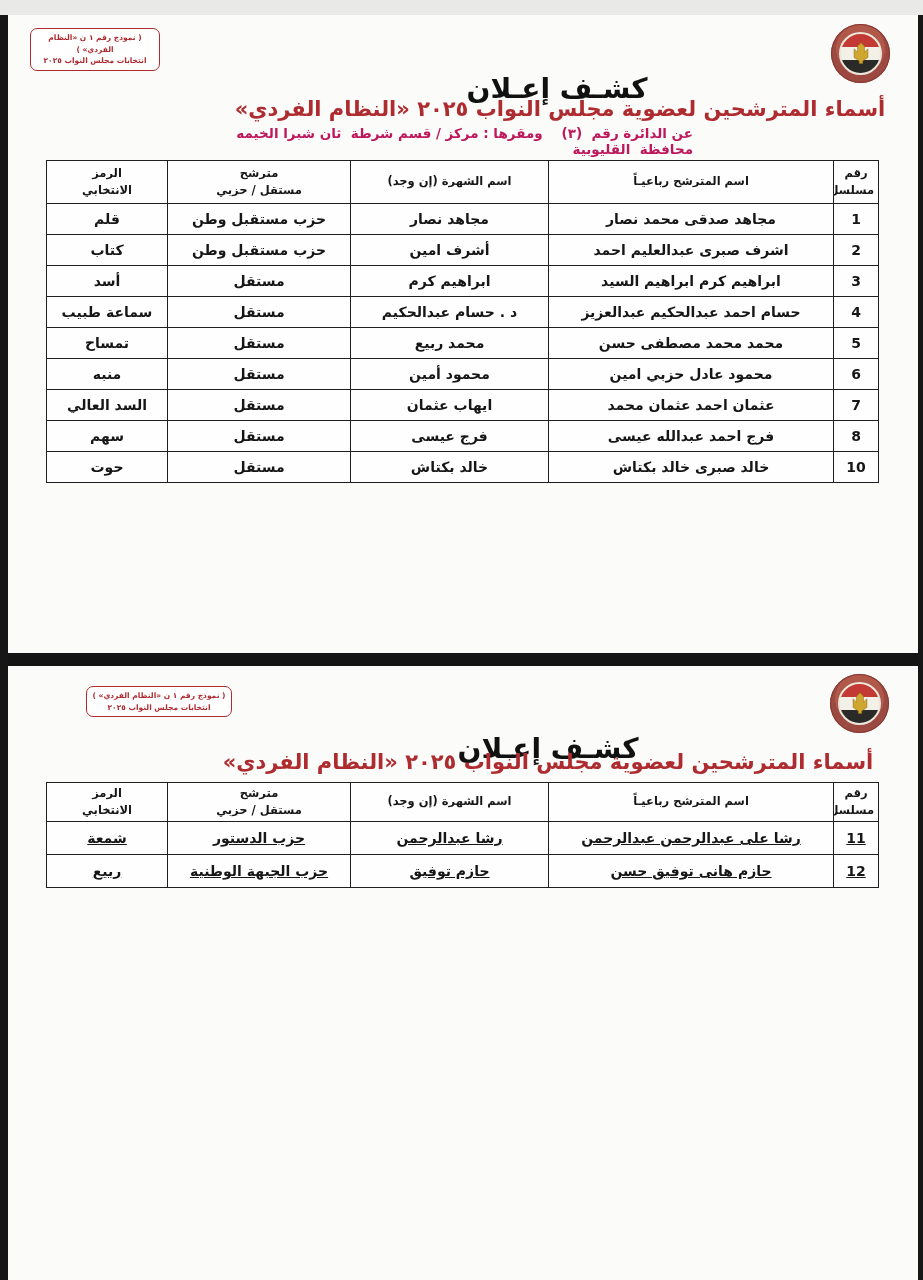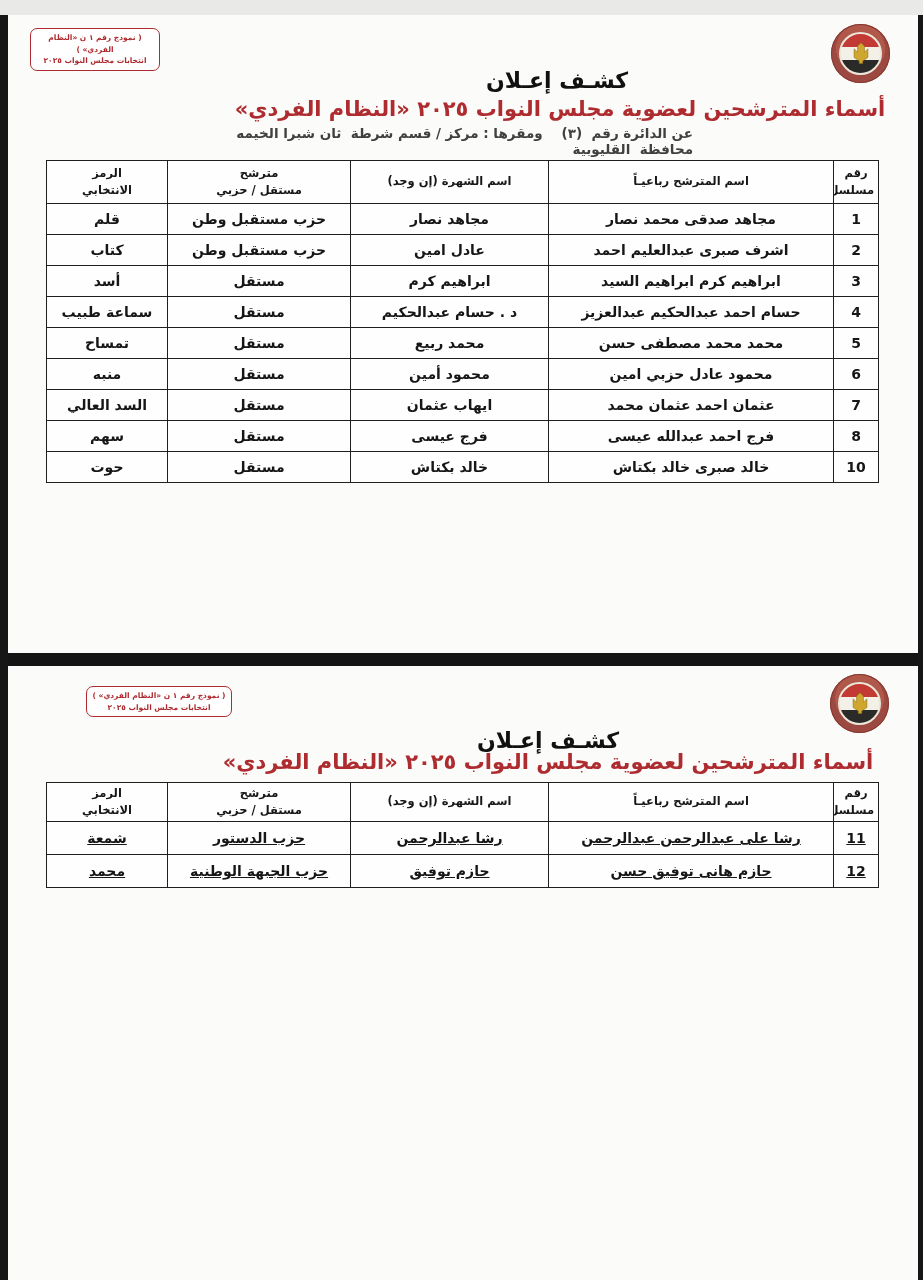--- a/index.html
+++ b/index.html
@@ -30,24 +30,24 @@
         background:radial-gradient(circle at 50% 42%, #b0584a 0 54%, #9c4a41 54% 100%);
         box-shadow: inset 0 0 0 1px #87372f;}
   .logo1{left:831px; top:9px;}
   .logo2{left:830px; top:8px;}
   .logo .inner{position:absolute; inset:8px; border-radius:50%; border:2px solid #ece7da;
         background:linear-gradient(180deg,#c23a33 0%,#c23a33 34%,#f3f0e7 34%,#f3f0e7 67%,#2a2a28 67%,#2a2a28 100%);
         overflow:hidden;}
   .logo svg{position:absolute; left:50%; top:50%; transform:translate(-50%,-50%); z-index:2;}
 
   .doc-title{position:absolute; transform:translateX(50%); color:#111; font-weight:bold;
-             font-size:22px; white-space:nowrap; z-index:2;}
+             font-size:28px; white-space:nowrap; z-index:2;}
   .doc-subtitle{position:absolute; transform:translateX(50%); color:var(--accent); font-weight:bold;
              font-size:21px; white-space:nowrap; z-index:2;}
-  .district{position:absolute; transform:translateX(50%); color:#404040; font-weight:bold;
+  .district{position:absolute; transform:translateX(50%); color:#be185d; font-weight:bold;
              font-size:13.5px; white-space:pre-wrap; z-index:2;}
 
   table.cands{position:absolute; left:46px; width:832px; border-collapse:collapse;
               table-layout:fixed; direction:rtl; background:#fefefe; z-index:2;}
   table.cands th, table.cands td{border:1.9px solid var(--line); text-align:center;
               vertical-align:middle; font-weight:bold; color:#161616; padding:0 4px;
               overflow:hidden;}
   table.cands th{font-size:11.5px; white-space:pre-line; line-height:1.5;}
   table.cands td{font-size:14px;}
   .t1{top:145px;} .t1 th{height:42px;} .t1 td{height:30px;}
@@ -104,21 +104,21 @@
           <tr>
             <td>1</td>
             <td>مجاهد صدقى محمد نصار</td>
             <td>مجاهد نصار</td>
             <td>حزب مستقبل وطن</td>
             <td>قلم</td>
           </tr>
           <tr>
             <td>2</td>
             <td>اشرف صبرى عبدالعليم احمد</td>
-            <td>عادل امين</td>
+            <td>أشرف امين</td>
             <td>حزب مستقبل وطن</td>
             <td>كتاب</td>
           </tr>
           <tr>
             <td>3</td>
             <td>ابراهيم كرم ابراهيم السيد</td>
             <td>ابراهيم كرم</td>
             <td>مستقل</td>
             <td>أسد</td>
           </tr>
@@ -214,21 +214,21 @@
             <td>رشا على عبدالرحمن عبدالرحمن</td>
             <td>رشا عبدالرحمن</td>
             <td>حزب الدستور</td>
             <td>شمعة</td>
           </tr>
           <tr>
             <td>12</td>
             <td>حازم هانى توفيق حسن</td>
             <td>حازم توفيق</td>
             <td>حزب الجبهة الوطنية</td>
-            <td>محمد</td>
+            <td>ربيع</td>
           </tr>
         </tbody>
     </table>
   </section>
 
   <div class="edge edge-left"></div>
   <div class="edge edge-right"></div>
   <div class="edge edge-bottom"></div>
 </div>
 

